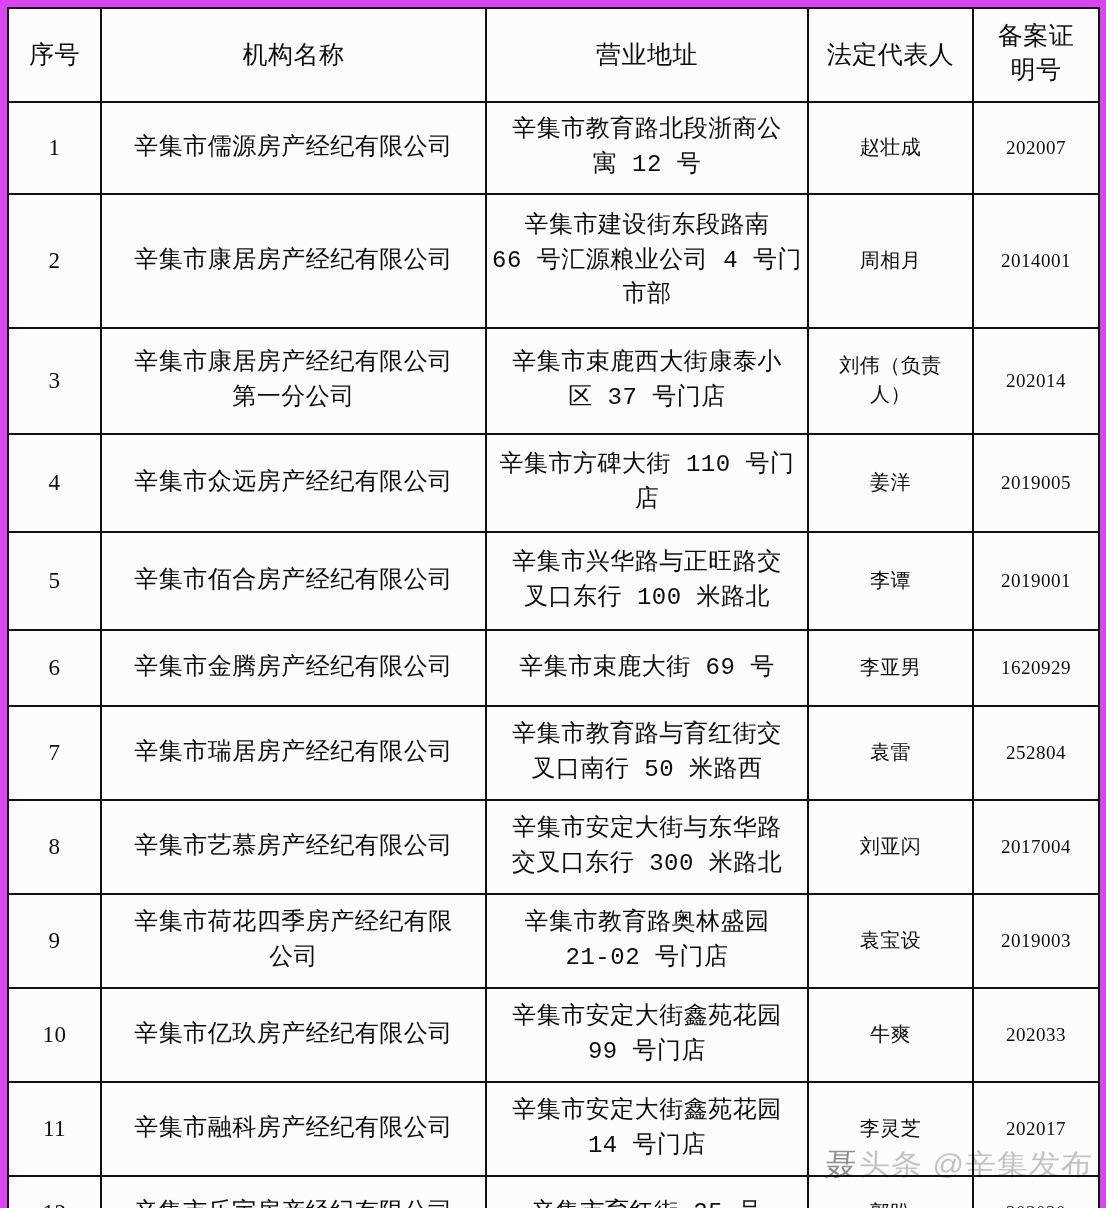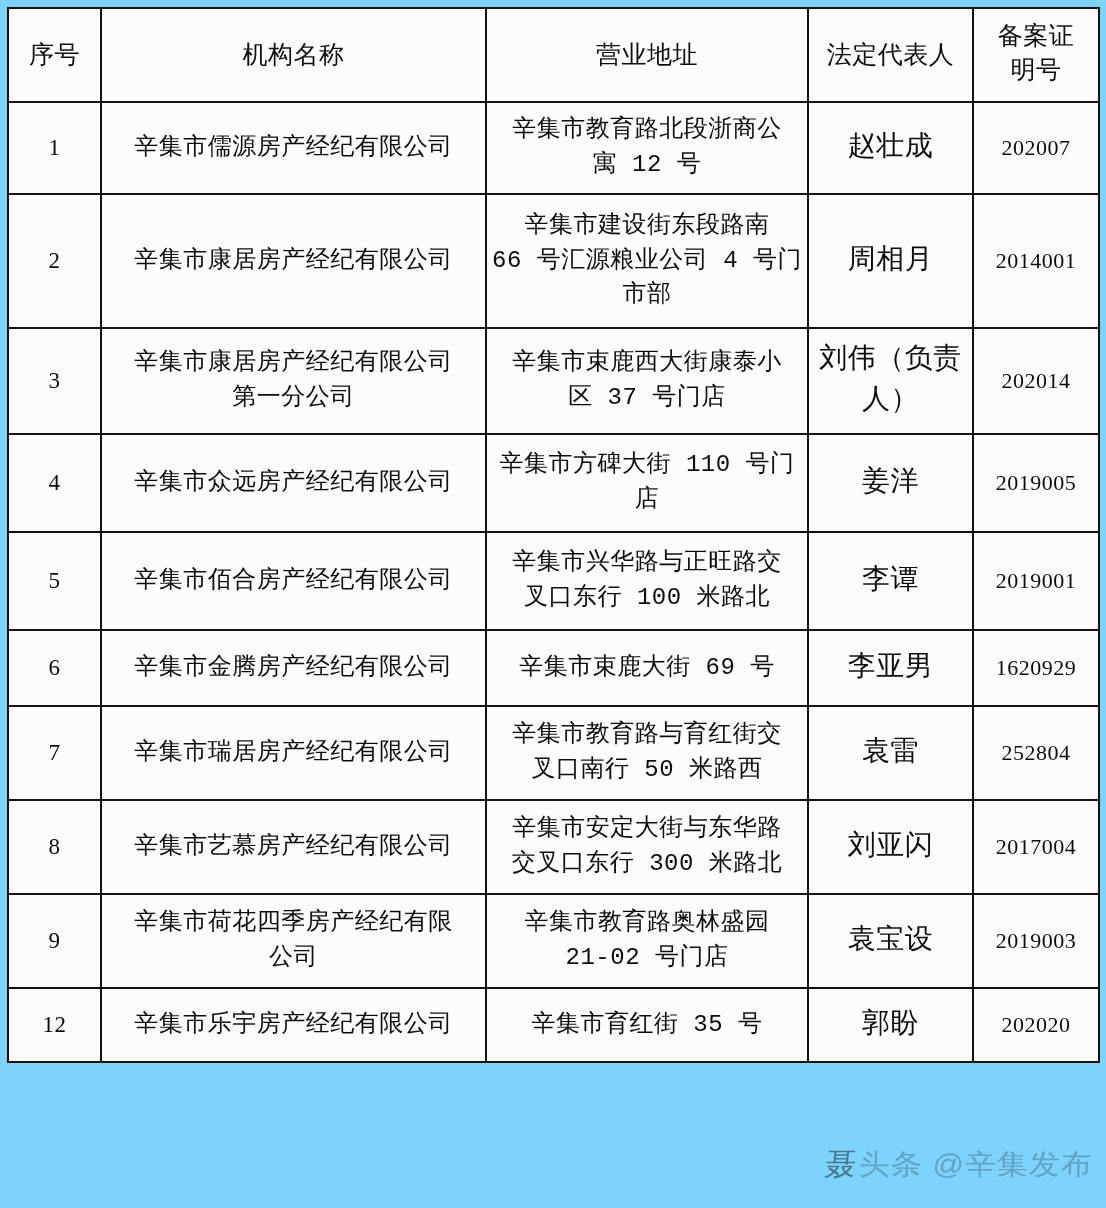--- a/index.html
+++ b/index.html
@@ -11,21 +11,21 @@
     width: 1106px;
     height: 1208px;
     overflow: hidden;
     font-family: "Liberation Sans", "DejaVu Sans", sans-serif;
     position: relative;
   }
   #doc-root {
     position: relative;
     width: 1106px;
     height: 1208px;
-    background: #7dd3fc;
+    background: #d946ef;
   }
   table.reg-table {
     position: absolute;
     left: 7px;
     top: 7px;
     width: 1091px;
     border-collapse: collapse;
     table-layout: fixed;
     background: #fcfcfc;
   }
@@ -54,23 +54,23 @@
   }
   tbody td {
     font-size: 24px;
     line-height: 1.45;
   }
   td.idx, td.cert {
     font-size: 23px;
     font-family: "Liberation Serif", "DejaVu Serif", serif;
     letter-spacing: 0.8px;
   }
-  td.cert { font-size: 22px; }
+  td.cert { font-size: 19px; }
   td.name, td.addr { font-size: 24px; }
-  td.rep  { font-size: 28px; }
+  td.rep  { font-size: 20px; }
 
   tr.r1  td { height: 82px; }
   tr.r2  td { height: 124px; }
   tr.r3  td { height: 96px; }
   tr.r4  td { height: 88px; }
   tr.r5  td { height: 88px; }
   tr.r6  td { height: 66px; }
   tr.r7  td { height: 84px; }
   tr.r8  td { height: 84px; }
   tr.r9  td { height: 84px; }
@@ -313,20 +313,60 @@
               <span class="ln">21-02 号门店</span>
             </span>
           </td>
           <td class="rep">
             <span class="cell-lines">
               <span class="ln">袁宝设</span>
             </span>
           </td>
           <td class="cert">2019003</td>
         </tr>
+        <tr class="r10">
+          <td class="idx">10</td>
+          <td class="name">
+            <span class="cell-lines">
+              <span class="ln">辛集市亿玖房产经纪有限公司</span>
+            </span>
+          </td>
+          <td class="addr">
+            <span class="cell-lines">
+              <span class="ln">辛集市安定大街鑫苑花园</span>
+              <span class="ln">99 号门店</span>
+            </span>
+          </td>
+          <td class="rep">
+            <span class="cell-lines">
+              <span class="ln">牛爽</span>
+            </span>
+          </td>
+          <td class="cert">202033</td>
+        </tr>
+        <tr class="r11">
+          <td class="idx">11</td>
+          <td class="name">
+            <span class="cell-lines">
+              <span class="ln">辛集市融科房产经纪有限公司</span>
+            </span>
+          </td>
+          <td class="addr">
+            <span class="cell-lines">
+              <span class="ln">辛集市安定大街鑫苑花园</span>
+              <span class="ln">14 号门店</span>
+            </span>
+          </td>
+          <td class="rep">
+            <span class="cell-lines">
+              <span class="ln">李灵芝</span>
+            </span>
+          </td>
+          <td class="cert">202017</td>
+        </tr>
         <tr class="r12">
           <td class="idx">12</td>
           <td class="name">
             <span class="cell-lines">
               <span class="ln">辛集市乐宇房产经纪有限公司</span>
             </span>
           </td>
           <td class="addr">
             <span class="cell-lines">
               <span class="ln">辛集市育红街 35 号</span>

